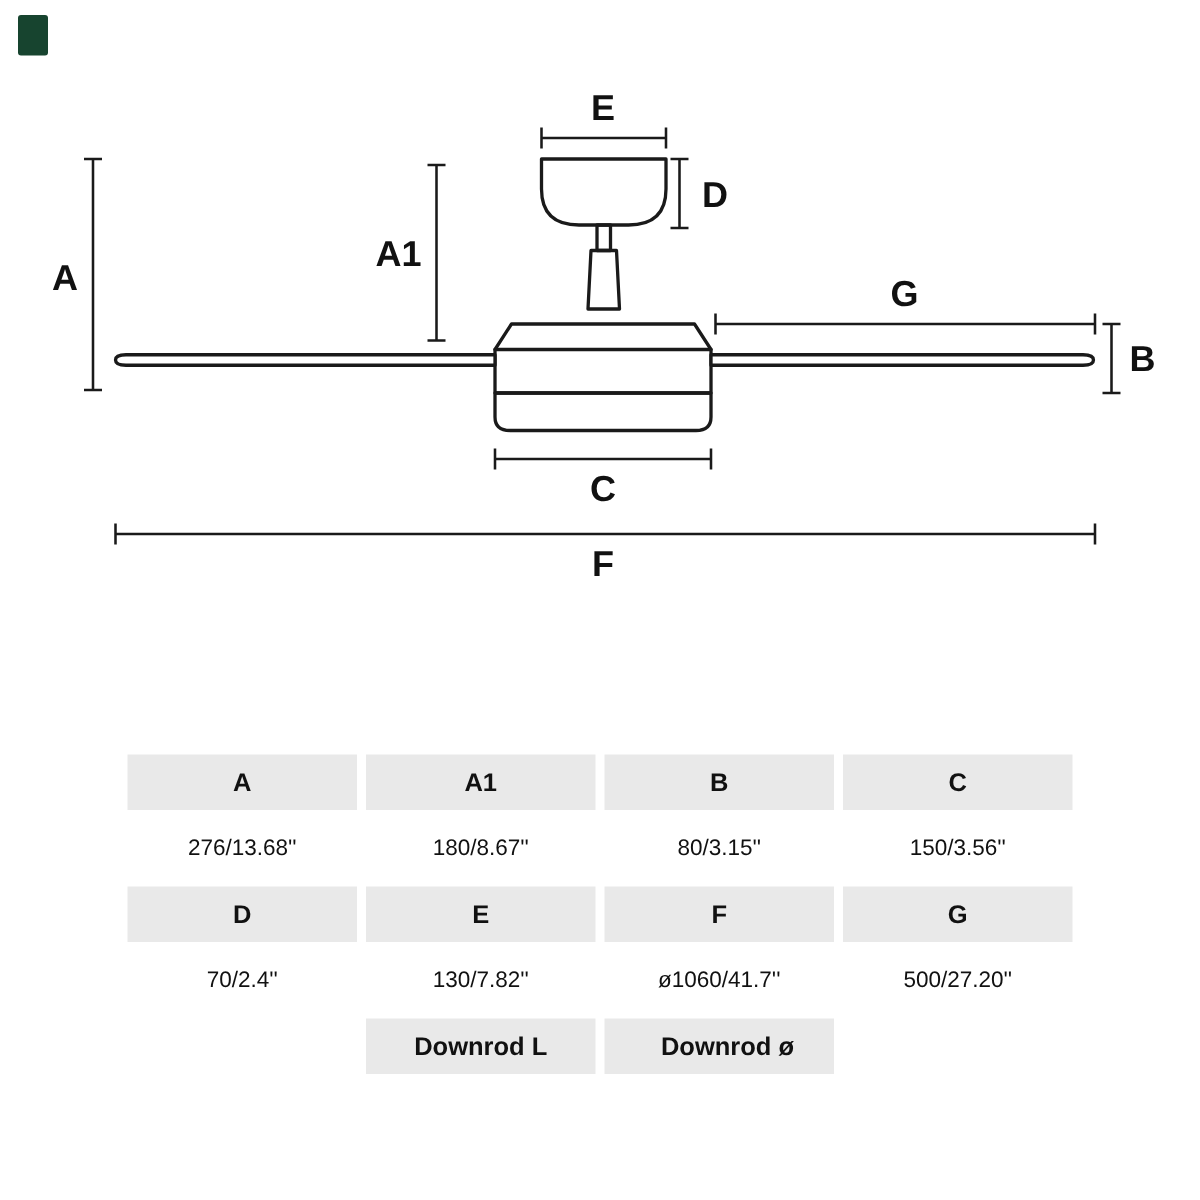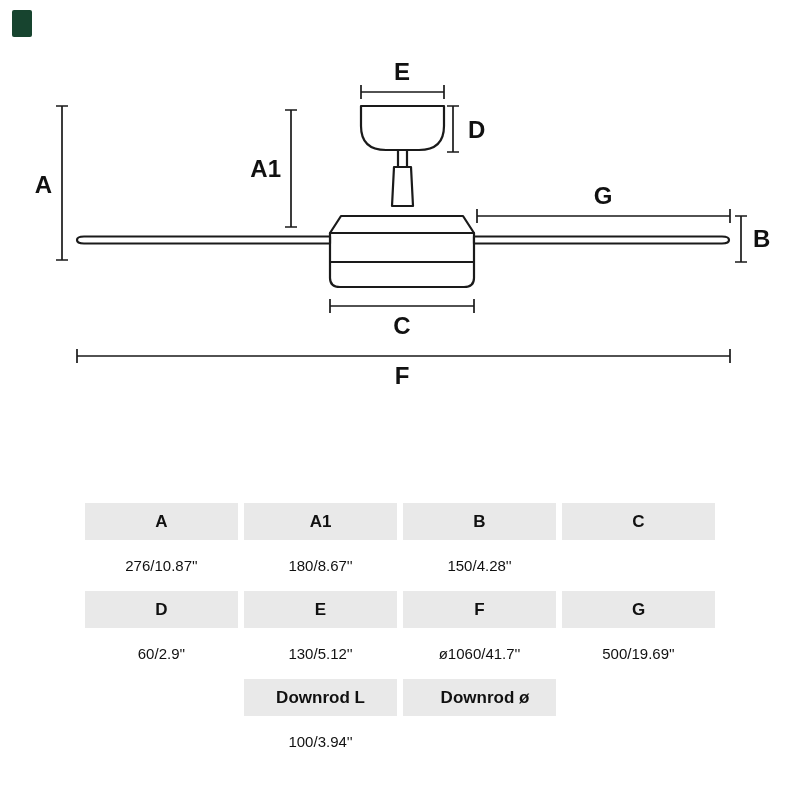--- a/index.html
+++ b/index.html
@@ -142,42 +142,42 @@
   <div class="table">
 
     <div class="t-row">
       <div class="cell head">A</div>
       <div class="cell head">A1</div>
       <div class="cell head">B</div>
       <div class="cell head">C</div>
     </div>
 
     <div class="t-row">
-      <div class="cell val">276/10.87''</div>
+      <div class="cell val">276/13.68''</div>
       <div class="cell val">180/8.67''</div>
-      <div class="cell val">150/4.28''</div>
+      <div class="cell val">80/3.15''</div>
+      <div class="cell val">150/3.56''</div>
     </div>
 
     <div class="t-row">
       <div class="cell head">D</div>
       <div class="cell head">E</div>
       <div class="cell head">F</div>
       <div class="cell head">G</div>
     </div>
 
     <div class="t-row">
-      <div class="cell val">60/2.9''</div>
-      <div class="cell val">130/5.12''</div>
+      <div class="cell val">70/2.4''</div>
+      <div class="cell val">130/7.82''</div>
       <div class="cell val">ø1060/41.7''</div>
-      <div class="cell val">500/19.69''</div>
+      <div class="cell val">500/27.20''</div>
     </div>
 
     <div class="t-row">
       <div class="cell head c2">Downrod L</div>
       <div class="cell head c3">Downrod ø</div>
     </div>
 
     <div class="t-row">
-      <div class="cell val c2">100/3.94''</div>
     </div>
 
   </div>
 </div>
 
 </body></html>

